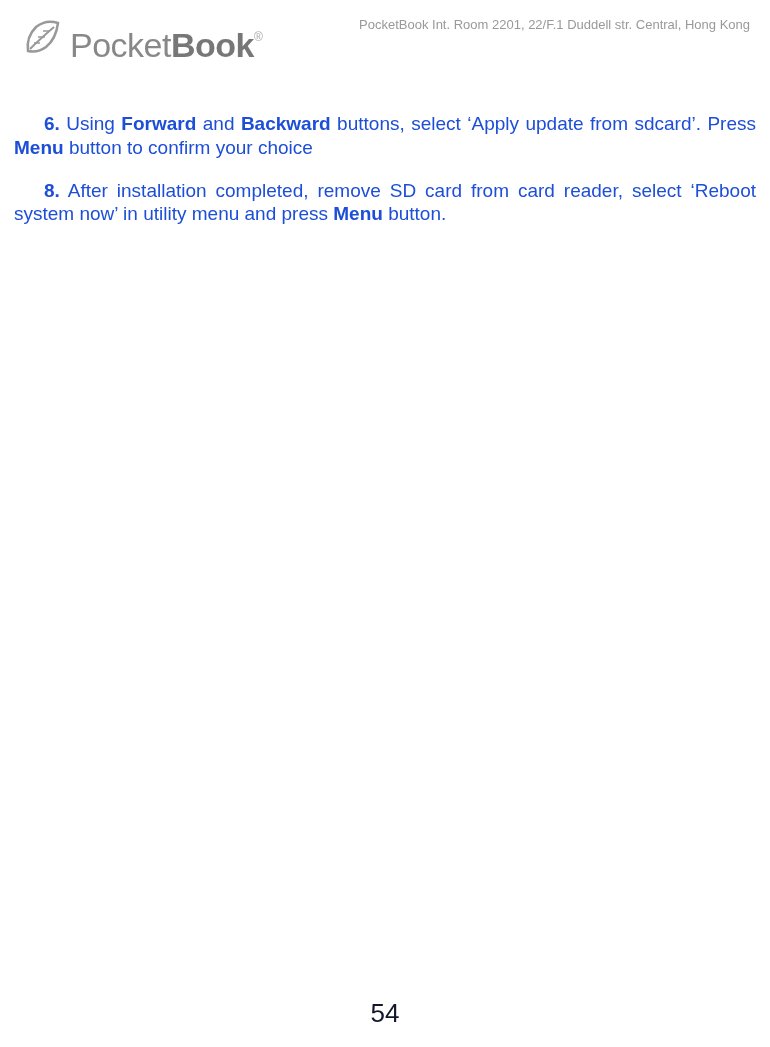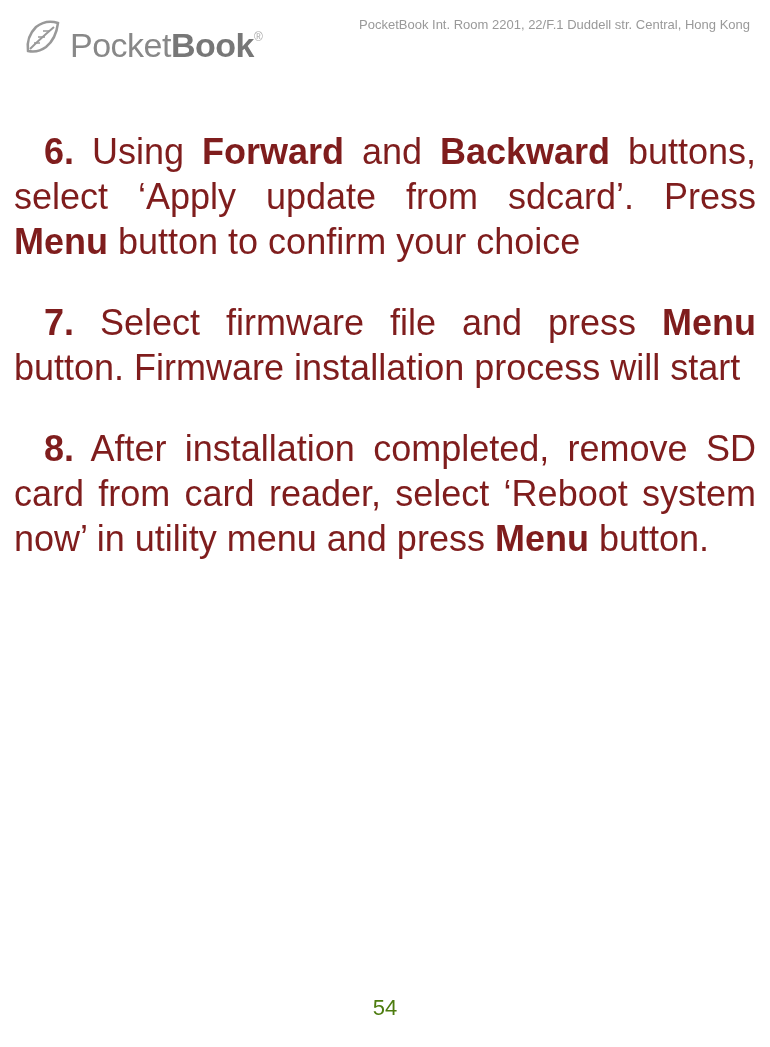--- a/index.html
+++ b/index.html
@@ -50,41 +50,41 @@
       text-align: center;
       color: #999;
       font-size: 13px;
       line-height: 1.4;
       padding-top: 6px;
     }
     .content {
       padding: 20px 14px 0 14px;
     }
     .step {
-      font-size: 36px;
+      font-size: 19px;
       line-height: 1.25;
-      color: #7f1d1d;
+      color: #1d4ed8;
       text-align: justify;
       text-justify: inter-word;
       margin-bottom: 10px;
       text-indent: 30px;
     }
     .step .num {
       font-weight: 700;
     }
     .step .b {
       font-weight: 700;
     }
     .page-number {
       position: absolute;
-      bottom: 26px;
+      bottom: 18px;
       width: 100%;
       text-align: center;
-      font-size: 22px;
-      color: #4d7c0f;
+      font-size: 26px;
+      color: #0f172a;
     }
   </style>
 </head>
 <body>
 
 <div class="header">
   <div class="logo-wrap">
     <svg class="logo-icon" viewBox="0 0 42 42">
       <path d="M 8 34 Q 6 20 16 10 Q 26 2 38 6 Q 36 22 26 30 Q 18 36 8 34 Z" fill="none" stroke="#999" stroke-width="2.5"></path>
       <path d="M 10 32 Q 20 22 34 10" fill="none" stroke="#999" stroke-width="2"></path>
@@ -98,23 +98,20 @@
     <div>PocketBook Int. Room 2201, 22/F.1 Duddell str. Central, Hong Kong</div>
   </div>
 </div>
 
 <div class="content">
 
   <p class="step">
     <span class="num">6.</span><span> Using </span><span class="b">Forward</span><span> and </span><span class="b">Backward</span><span> buttons, select ‘Apply update from sdcard’. Press </span><span class="b">Menu</span><span> button to confirm your choice</span>
   </p>
 
-  <p class="step">
-    <span class="num">7.</span><span> Select firmware file and press </span><span class="b">Menu</span><span> button. Firmware installation process will start</span>
-  </p>
 
   <p class="step">
     <span class="num">8.</span><span> After installation completed, remove SD card from card reader, select ‘Reboot system now’ in utility menu and press </span><span class="b">Menu</span><span> button.</span>
   </p>
 
 </div>
 
 <div class="page-number">54</div>
 
 </body></html>

